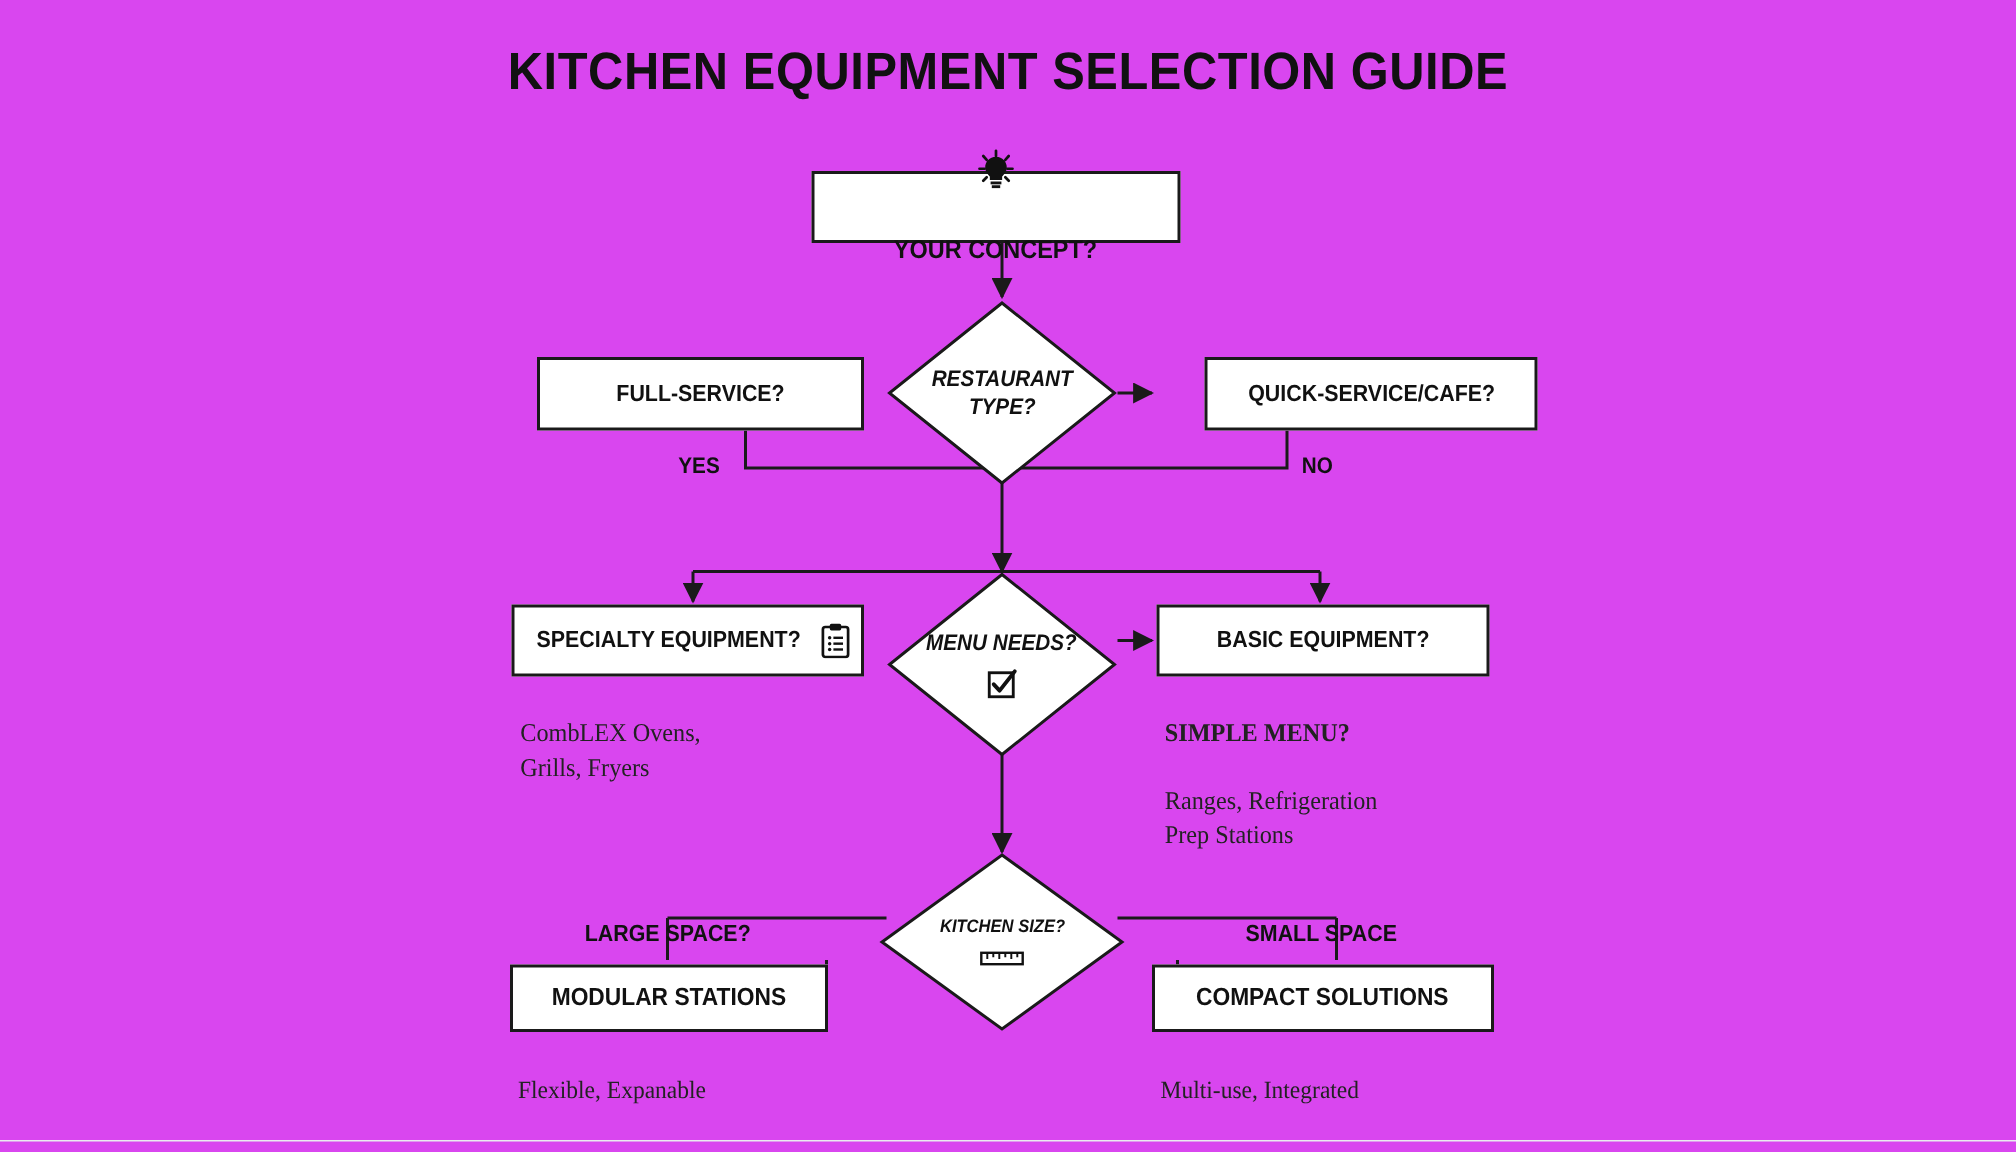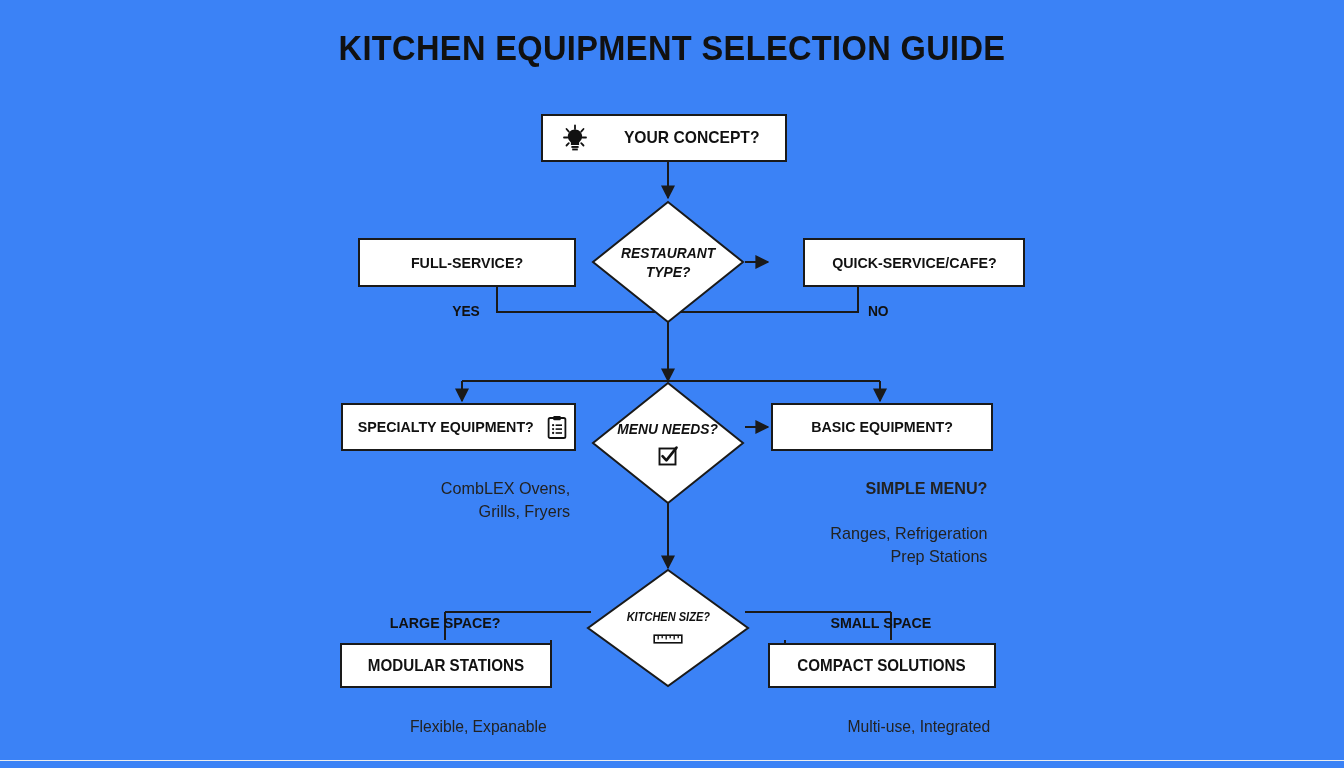--- a/index.html
+++ b/index.html
@@ -8,21 +8,21 @@
     padding: 0;
     background: #ffffff;
   }
   body {
     font-family: "Liberation Sans", sans-serif;
   }
   #canvas {
     position: relative;
     width: 1344px;
     height: 768px;
-    background: #3b82f6;
+    background: #d946ef;
     overflow: hidden;
   }
   #bottom-rule {
     position: absolute;
     left: 0;
     bottom: 7px;
     width: 1344px;
     height: 1px;
     background: #e9ecef;
   }
@@ -81,24 +81,25 @@
     color: #111111;
     font-weight: bold;
     text-align: center;
     line-height: 1.28;
     pointer-events: none;
     font-style: italic;
   }
   .diamond-text .line { transform: scaleX(0.92); white-space: nowrap; }
   .caption {
     position: absolute;
-    text-align: right;
+    text-align: left;
     color: #222222;
     line-height: 1.32;
     white-space: pre-line;
+    font-family: Liberation Serif, serif;
   }
   .caption.bold-first .cap-head {
     font-weight: bold;
     display: block;
     transform: scaleX(0.95);
   }
   .caption .cap-body { display: block; transform: scaleX(0.95); }
   .edge-label {
     position: absolute;
     font-weight: bold;
@@ -146,21 +147,21 @@
       <path d="M 445 612 L 591 612"></path>
       <path d="M 445 612 L 445 640"></path>
       <path d="M 745 612 L 891 612"></path>
       <path d="M 891 612 L 891 640"></path>
 
       <path d="M 551 640 L 551 643"></path>
       <path d="M 785 640 L 785 643"></path>
     </g>
   </svg>
 
-  <div class="node" style="left:541px; top:114px; width:246px; height:48px; font-size:17px; gap:30px;">
+  <div class="node" style="left:541px; top:114px; width:246px; height:48px; font-size:17px; gap:30px;flex-direction:column;">
     <span class="icon">
       <svg width="26" height="28" viewBox="0 0 26 28">
         <g stroke="#111" stroke-width="1.8" stroke-linecap="round">
           <line x1="13" y1="1.5" x2="13" y2="5"></line>
           <line x1="4.5" y1="5" x2="6.8" y2="7.6"></line>
           <line x1="21.5" y1="5" x2="19.2" y2="7.6"></line>
           <line x1="2" y1="13.5" x2="5.4" y2="13.5"></line>
           <line x1="24" y1="13.5" x2="20.6" y2="13.5"></line>
           <line x1="4.5" y1="21.5" x2="6.8" y2="19.2"></line>
           <line x1="21.5" y1="21.5" x2="19.2" y2="19.2"></line>

